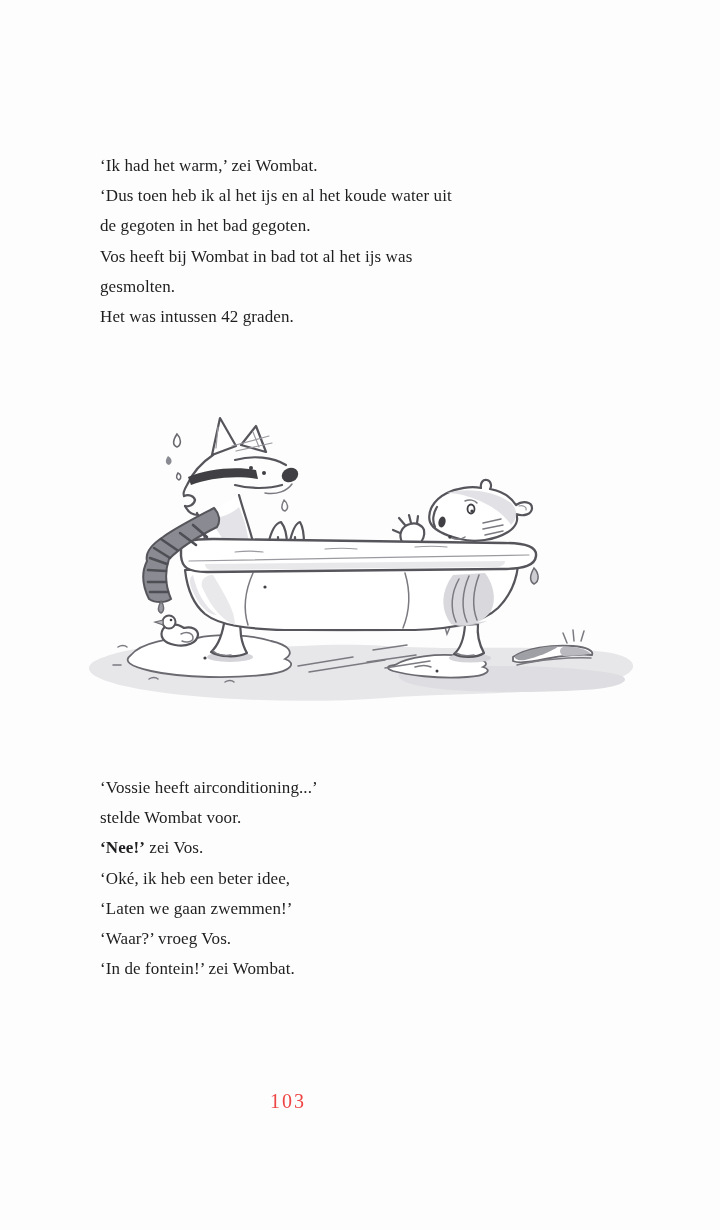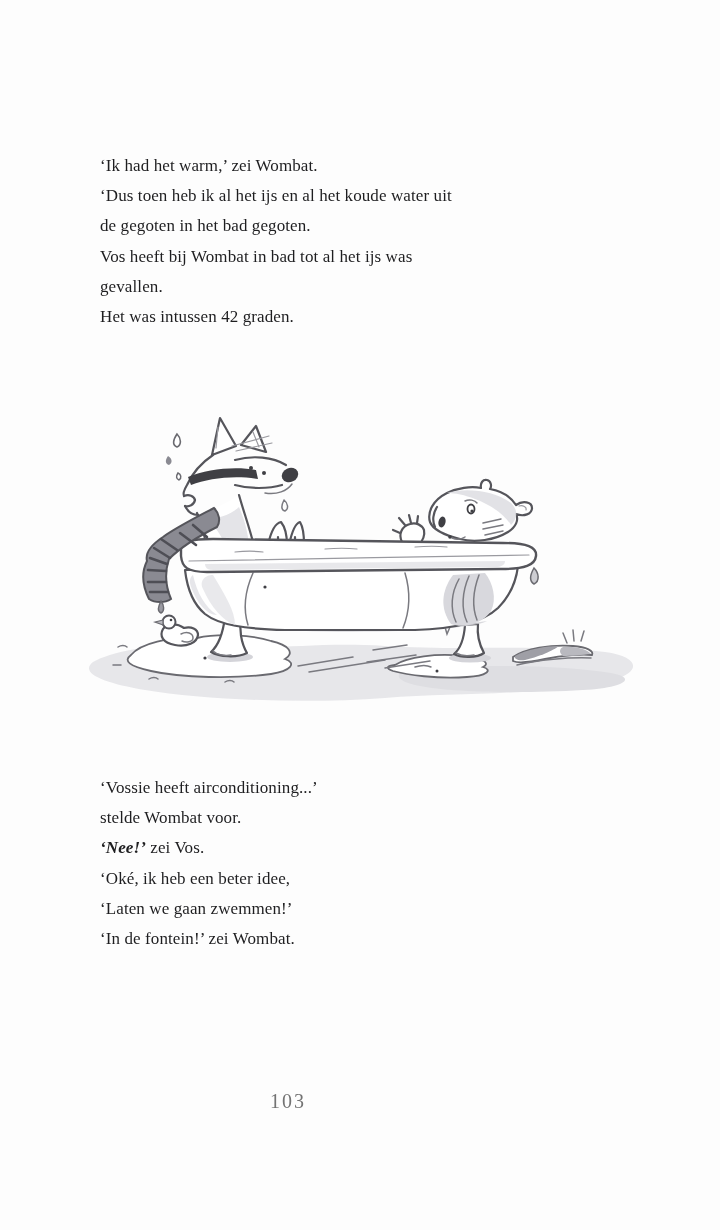--- a/index.html
+++ b/index.html
@@ -7,45 +7,45 @@
     --wash:#e4e4e8; --wash-dark:#d6d6db; --scarf:#8a8a92; --scarf-stripe:#4e4e55;
   }
   html,body{margin:0;padding:0;}
   body{
     width:720px;height:1230px;background:var(--paper);
     font-family:"Liberation Serif","DejaVu Serif",serif;color:var(--text);
   }
   .page{position:relative;width:720px;height:1230px;overflow:hidden;background:var(--paper);}
   .text-block{position:absolute;left:100px;width:545px;font-size:17px;line-height:30.2px;letter-spacing:0.1px;}
   .text-block .line{white-space:nowrap;}
-  .text-block .b{font-weight:bold;font-style:italic;}
+  .text-block .b{font-weight:bold;}
   .block-top{top:151px;}
   .block-bottom{top:773px;}
   .illustration{position:absolute;left:85px;top:415px;width:560px;height:295px;}
   .page-number{
     position:absolute;top:1090px;left:0;width:576px;text-align:center;
-    font-size:20px;letter-spacing:2px;font-variant-numeric:oldstyle-nums;color:#737373;
+    font-size:20px;letter-spacing:2px;font-variant-numeric:oldstyle-nums;color:#ef4444;
   }
   svg .ln{fill:none;stroke:var(--ink);stroke-width:2.2;stroke-linecap:round;stroke-linejoin:round;}
   svg .thin{fill:none;stroke:#7a7a80;stroke-width:1.5;stroke-linecap:round;}
   svg .faint{fill:none;stroke:#9a9aa0;stroke-width:1.2;stroke-linecap:round;}
   svg .dark{fill:var(--ink-dark);stroke:none;}
   svg .white{fill:#ffffff;}
 </style>
 </head>
 <body>
 
 <div class="page">
 
   <div class="text-block block-top">
       <div class="line"><span>‘Ik had het warm,’ zei Wombat.</span></div>
       <div class="line"><span>‘Dus toen heb ik al het ijs en al het koude water uit</span></div>
       <div class="line"><span>de gegoten in het bad gegoten.</span></div>
       <div class="line"><span>Vos heeft bij Wombat in bad tot al het ijs was</span></div>
-      <div class="line"><span>gevallen.</span></div>
+      <div class="line"><span>gesmolten.</span></div>
       <div class="line"><span>Het was intussen 42 graden.</span></div>
     </div>
 
   <div class="illustration">
     <svg viewBox="0 0 560 295" width="560" height="295">
 
       <g>
         <path d="M8,247 C30,234 82,227 140,231 C200,235 232,227 300,231 C380,236 452,229 520,237 C556,242 556,257 528,265 C468,281 380,277 300,283 C220,289 120,285 60,275 C18,268 -6,258 8,247 Z" fill="#e7e7ea"></path>
         <path d="M320,256 C390,248 478,250 526,258 C554,263 538,273 498,275 C430,279 360,277 330,270 C314,266 308,260 320,256 Z" fill="#dedee2"></path>
       </g>
@@ -211,18 +211,19 @@
       </g>
     </svg>
   </div>
 
   <div class="text-block block-bottom">
       <div class="line"><span>‘Vossie heeft airconditioning...’</span></div>
       <div class="line"><span>stelde Wombat voor.</span></div>
       <div class="line"><span class="b">‘Nee!’</span><span> zei Vos.</span></div>
       <div class="line"><span>‘Oké, ik heb een beter idee,</span></div>
       <div class="line"><span>‘Laten we gaan zwemmen!’</span></div>
+      <div class="line"><span>‘Waar?’ vroeg Vos.</span></div>
       <div class="line"><span>‘In de fontein!’ zei Wombat.</span></div>
     </div>
 
   <div class="page-number">103</div>
 
 </div>
 
 </body></html>

